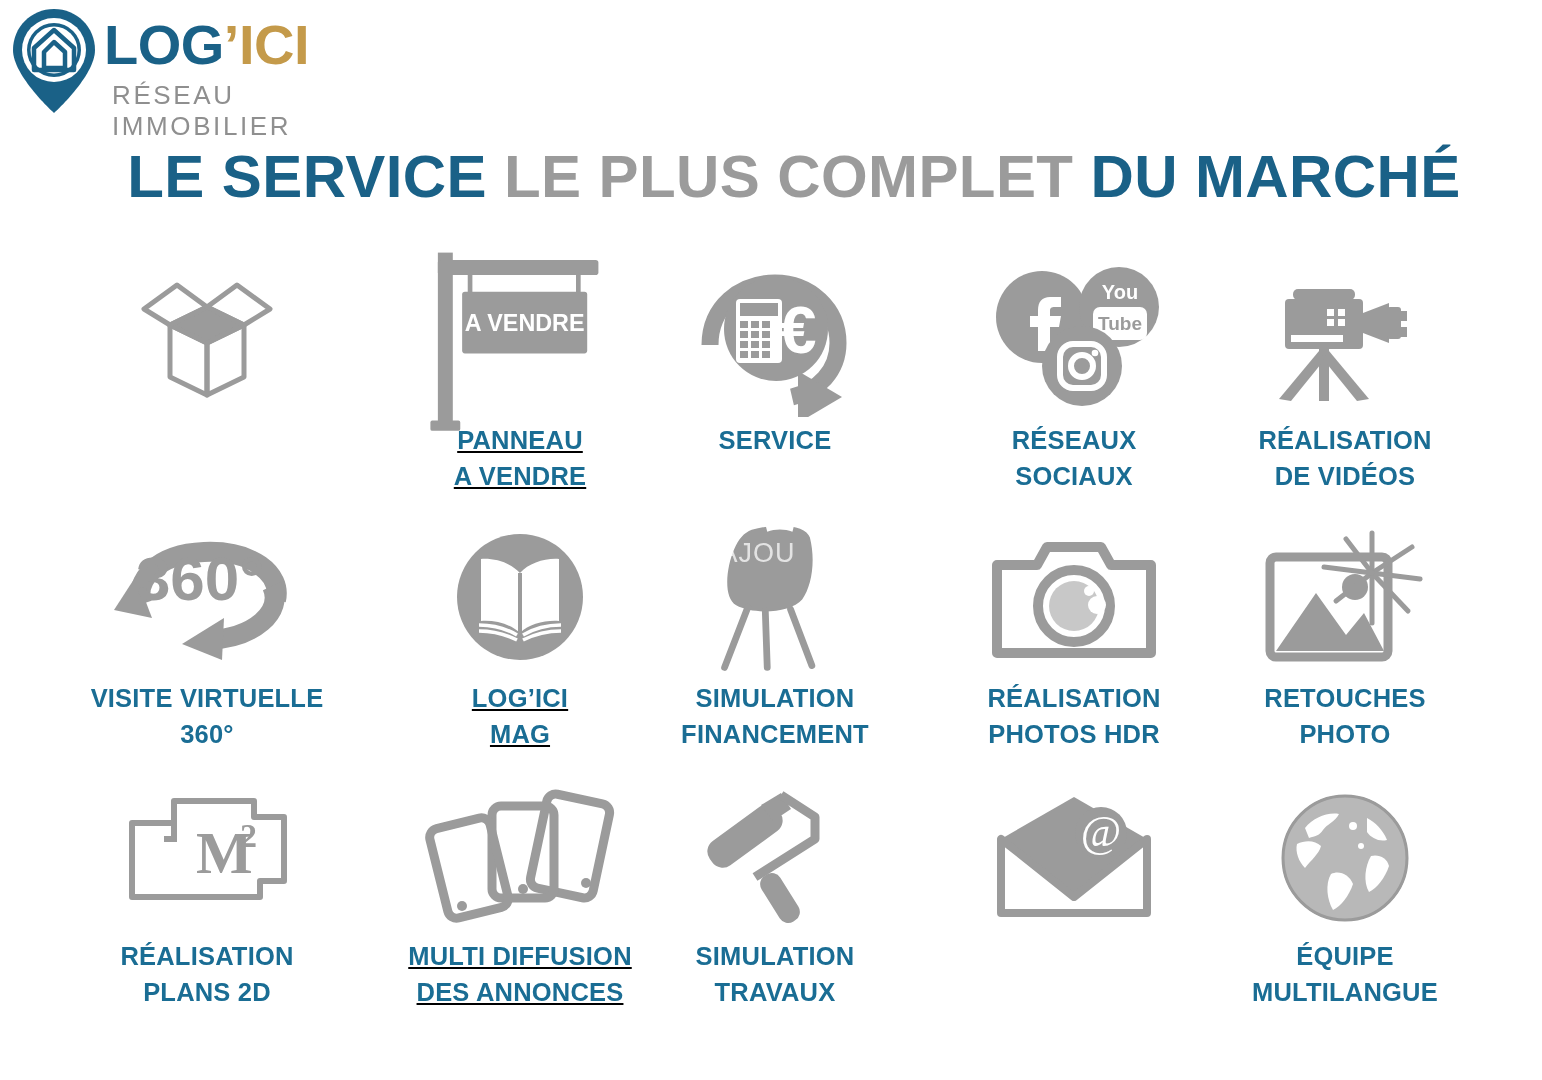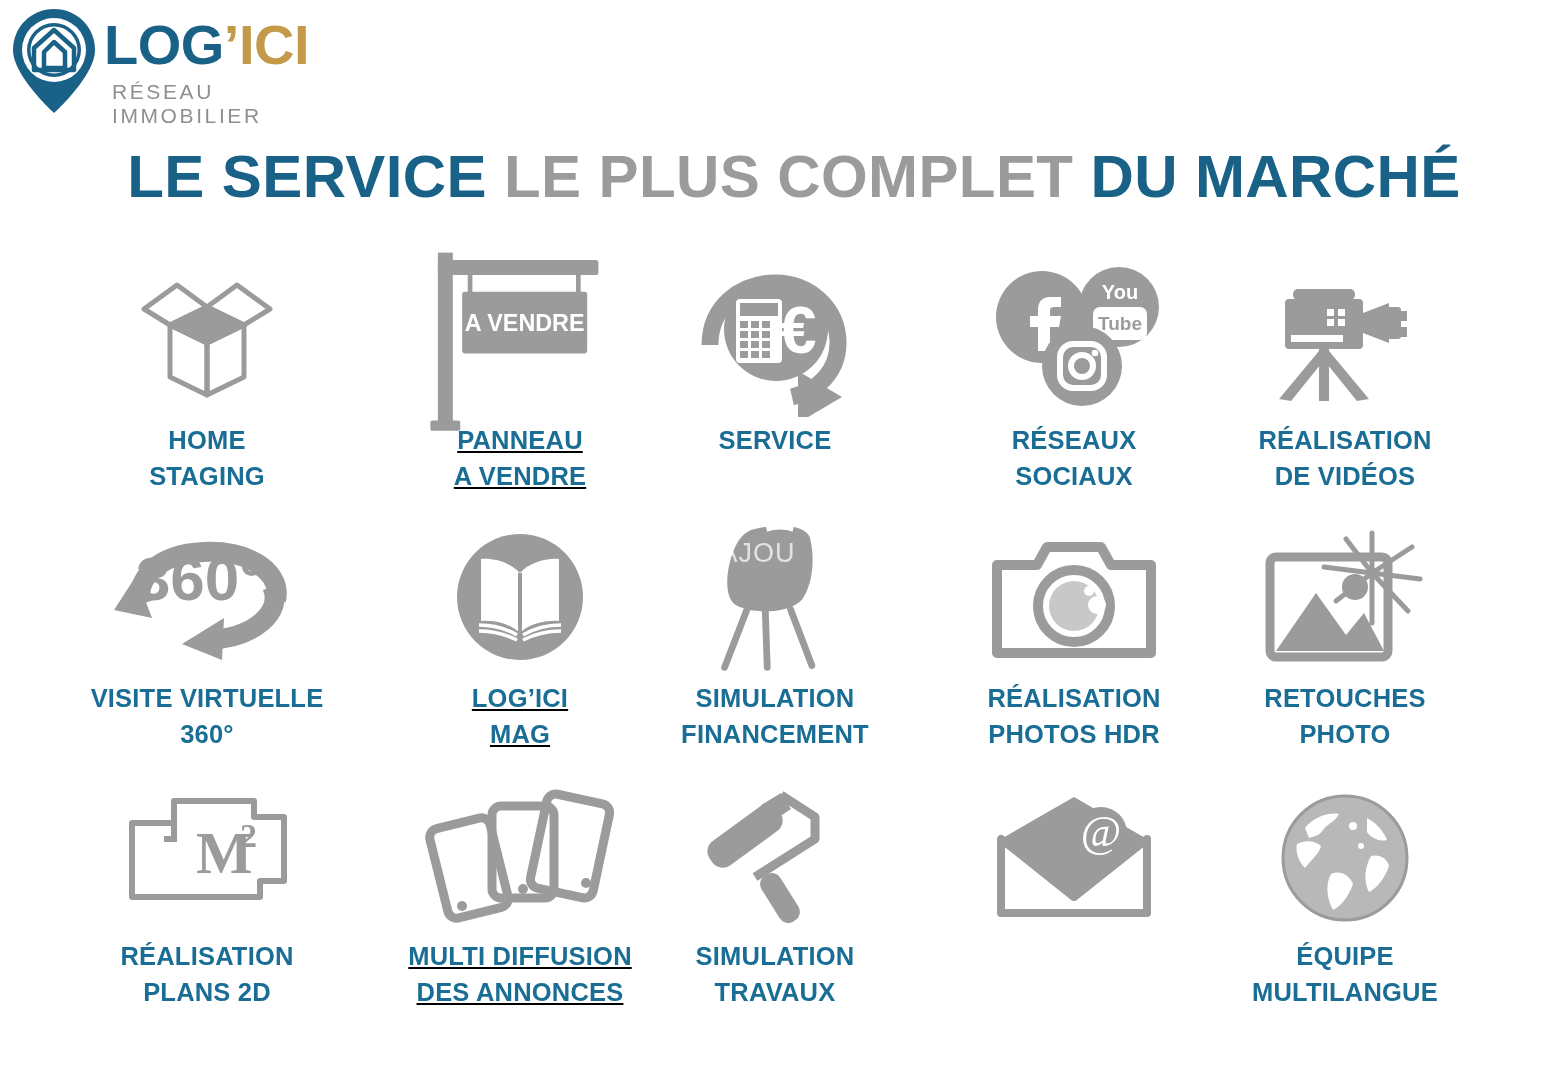--- a/index.html
+++ b/index.html
@@ -17,21 +17,21 @@
   .logo-word { position: absolute; left: 96px; top: 12px; }
   .logo-word .lw {
     font-size: 56px; font-weight: bold; letter-spacing: -0.5px;
     line-height: 58px; font-family: "Liberation Sans", sans-serif;
   }
   .lw-log { color: #1a6187; }
   .lw-apos { color: #c49a4a; }
   .lw-ici { color: #c49a4a; }
   .logo-tagline {
     position: absolute; left: 104px; top: 76px;
-    font-size: 21px; letter-spacing: 2.6px; color: #8f8f8f;
+    font-size: 26px; letter-spacing: 2.6px; color: #8f8f8f;
     font-family: "Liberation Sans", sans-serif; font-weight: 400;
   }
 
   
   .title {
     position: absolute; left: 0; top: 142px; width: 1542px;
     text-align: center; white-space: nowrap;
     font-size: 60px; font-weight: bold; letter-spacing: 0.4px;
     font-family: "Liberation Sans", sans-serif;
     margin-left: 23px;
@@ -110,24 +110,20 @@
         <div class="icon-wrap">
           <svg viewBox="0 0 170 150" width="170" height="150">
             <g fill="none" stroke="#9b9b9b" stroke-width="5" stroke-linejoin="round">
               <path d="M48 58 L85 40 L122 58 L85 76 Z" fill="#9b9b9b"></path>
               <path d="M48 58 L48 110 L85 128 L85 76 Z"></path>
               <path d="M122 58 L122 110 L85 128 L85 76 Z"></path>
               <path d="M85 40 L55 18 L22 42 L48 58 Z"></path>
               <path d="M85 40 L115 18 L148 42 L122 58 Z"></path>
             </g>
           </svg>
-        </div>
-        <div class="label">
-          <span>HOME</span>
-          <span class="l2">STAGING</span>
         </div>
       </div>
 
       <div class="cell c1">
         <div class="icon-wrap">
           <svg viewBox="0 0 200 210" width="200" height="196" style="margin-top:6px">
             <rect x="12" y="6" width="16" height="188" fill="#9b9b9b"></rect>
             <rect x="4" y="186" width="32" height="11" rx="2" fill="#9b9b9b"></rect>
             <rect x="12" y="14" width="172" height="16" rx="3" fill="#9b9b9b"></rect>
             <rect x="44" y="30" width="5" height="22" fill="#9b9b9b"></rect>

